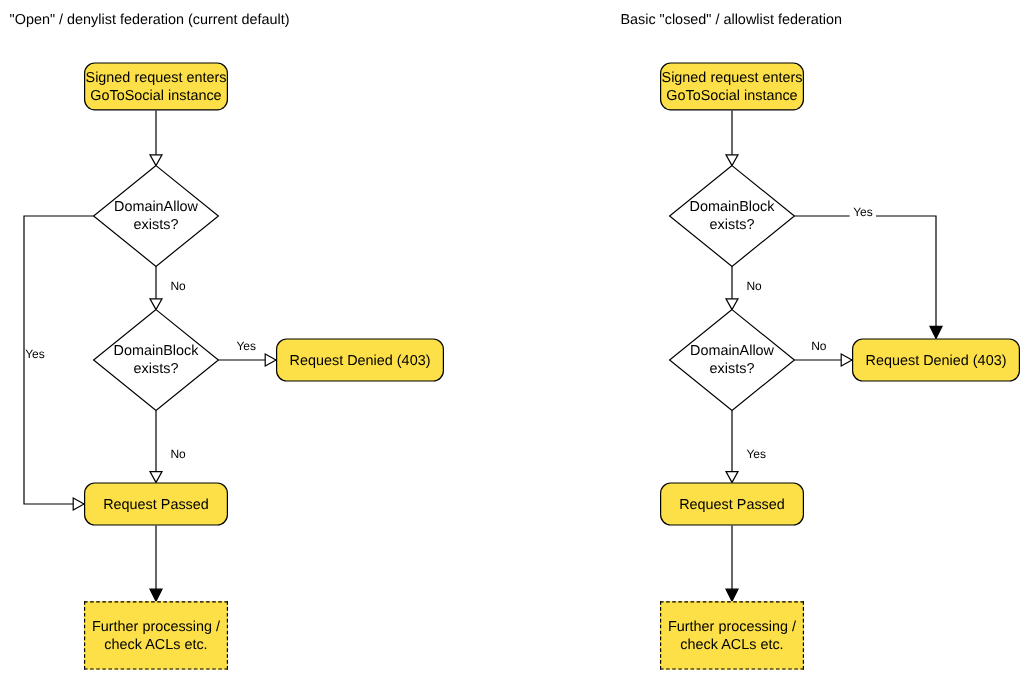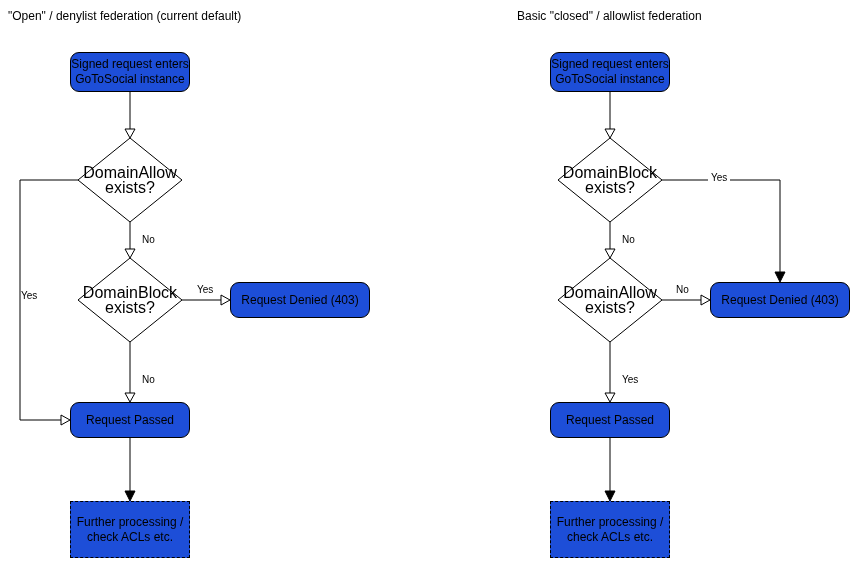--- a/index.html
+++ b/index.html
@@ -8,27 +8,27 @@
     font-family:"Liberation Sans", sans-serif; color:#000000; overflow:hidden;
   }
   .canvas svg { position:absolute; left:0; top:0; }
   .chart-title {
     position:absolute; font-size:12px; white-space:nowrap;
   }
   .node {
     position:absolute; box-sizing:border-box;
     display:flex; align-items:center; justify-content:center;
     text-align:center; font-size:12px; line-height:15px;
-    white-space:pre-line; background:#1d4ed8; border:1px solid #000000;
+    white-space:pre-line; background:#fde047; border:1px solid #000000;
   }
   .rounded { border-radius:9px; }
   .dashed  { border-style:dashed; }
   .diamond-text {
     position:absolute; width:104px; text-align:center;
-    font-size:16px; line-height:15px; white-space:pre-line;
+    font-size:12px; line-height:15px; white-space:pre-line;
   }
   .edge-label {
     position:absolute; font-size:10px; line-height:13px; white-space:nowrap;
   }
   .on-line { background:#ffffff; padding:0 3px; }
   .shape { stroke:#000000; stroke-width:1; fill:#ffffff; }
   .wire  { stroke:#000000; stroke-width:1; fill:none; }
   .arrow-open   { stroke:#000000; stroke-width:1; fill:#ffffff; }
   .arrow-filled { stroke:#000000; stroke-width:1; fill:#000000; }
 </style>

